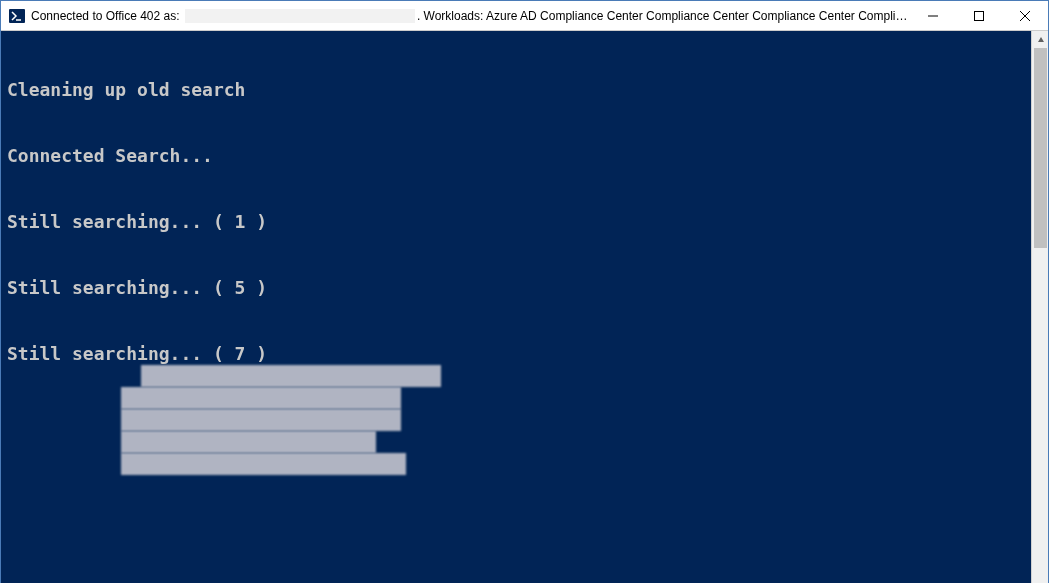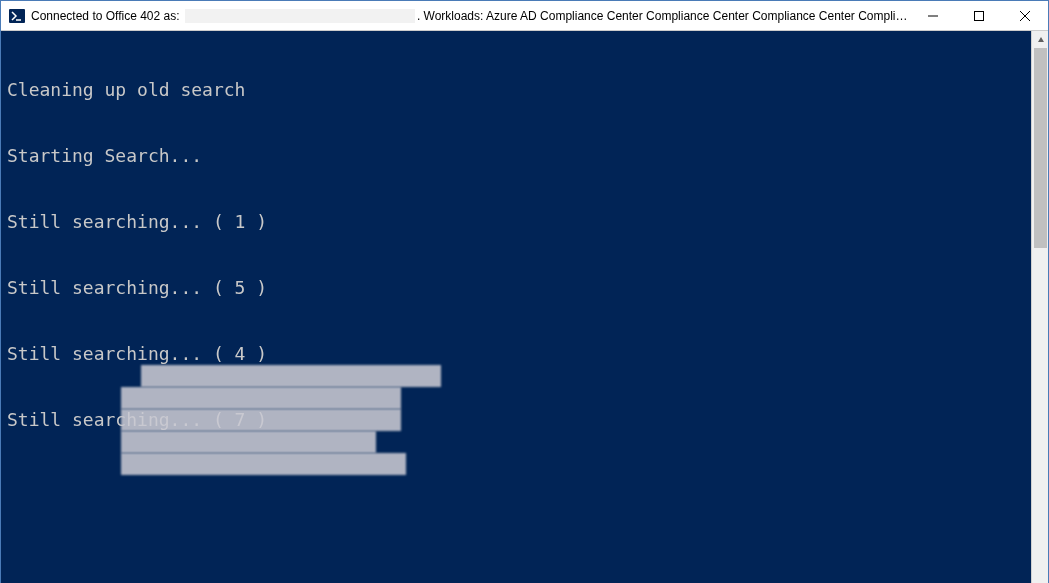--- a/index.html
+++ b/index.html
@@ -121,20 +121,21 @@
       background: #c0c0c0;
       cursor: pointer;
     }
     .redact {
       position: absolute;
       background: rgba(200,200,210,0.88);
       filter: blur(1px);
     }
     .console-line {
       display: block;
+      font-weight: bold;
     }
   </style>
 </head>
 <body>
 
 <div class="window">
   <div class="titlebar">
     <span class="titlebar-icon">
       <svg viewBox="0 0 16 16">
         <rect x="0" y="1" width="16" height="14" rx="1" fill="#012456"></rect>
@@ -161,24 +162,23 @@
             <line x1="0" y1="0" x2="10" y2="10" stroke="#000" stroke-width="1"></line>
             <line x1="10" y1="0" x2="0" y2="10" stroke="#000" stroke-width="1"></line>
           </svg>
       </div>
     </div>
   </div>
 
   <div class="console-area">
     <div class="console">
       <span class="console-line">Cleaning up old search</span>
-      <span class="console-line">Starting Search...</span>
+      <span class="console-line">Connected Search...</span>
       <span class="console-line">Still searching... ( 1 )</span>
       <span class="console-line">Still searching... ( 5 )</span>
-      <span class="console-line">Still searching... ( 4 )</span>
       <span class="console-line">Still searching... ( 7 )</span>
       
       
       <span class="console-line"></span>
       
       <span class="console-line"></span>
       
       
       
       

